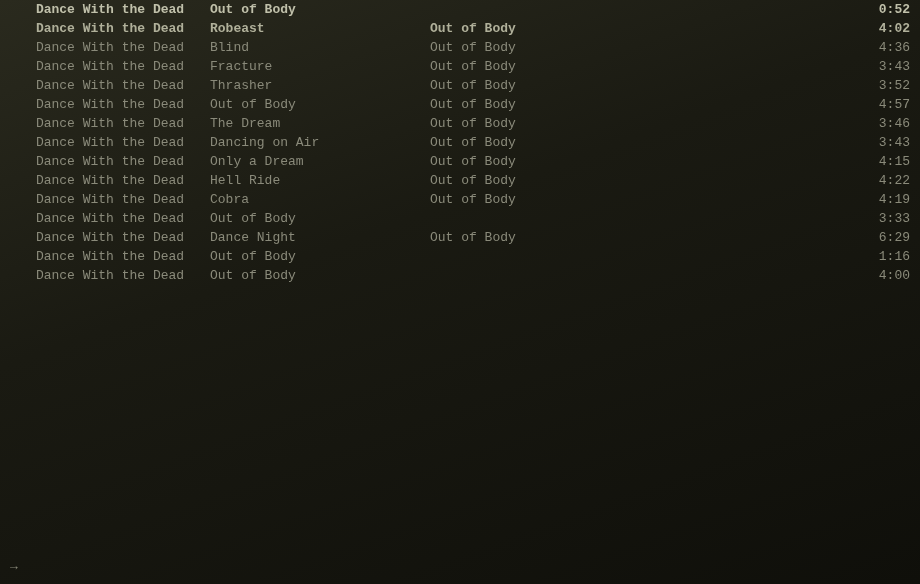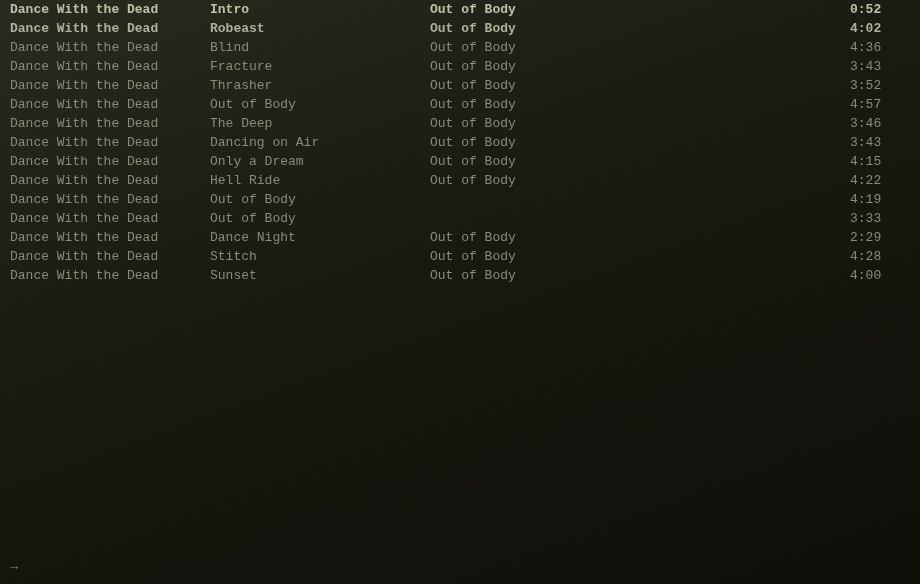--- a/index.html
+++ b/index.html
@@ -35,37 +35,39 @@
     .track-row:first-child {
       color: #b0b09a;
       font-weight: bold;
     }
 
     .col-artist {
       width: 200px;
       flex-shrink: 0;
       white-space: nowrap;
       overflow: hidden;
+      text-align: center;
     }
 
     .col-title {
       width: 220px;
       flex-shrink: 0;
       white-space: nowrap;
       overflow: hidden;
     }
 
     .col-album {
       flex: 1;
       white-space: nowrap;
       overflow: hidden;
     }
 
     .col-duration {
       width: 60px;
+      text-align: right;
       flex-shrink: 0;
     }
 
     .header-row .col-artist,
     .header-row .col-title,
     .header-row .col-album,
     .header-row .col-duration {
       color: #c0c0aa;
     }
 
@@ -77,21 +79,20 @@
       font-size: 13px;
     }
   </style>
 </head>
 <body>
 
 <div class="track-list">
 
   <div class="track-row header-row">
     <div class="col-artist">Dance With the Dead</div>
-    <div class="col-title">Intro</div>
     <div class="col-album">Out of Body</div>
     <div class="col-duration">0:52</div>
   </div>
 
   <div id="track-rows">
       <div class="track-row">
       <div class="col-artist">Dance With the Dead</div>
       <div class="col-title">Robeast</div>
       <div class="col-album">Out of Body</div>
       <div class="col-duration">4:02</div>
@@ -115,21 +116,21 @@
       <div class="col-duration">3:52</div>
     </div>
       <div class="track-row">
       <div class="col-artist">Dance With the Dead</div>
       <div class="col-title">Out of Body</div>
       <div class="col-album">Out of Body</div>
       <div class="col-duration">4:57</div>
     </div>
       <div class="track-row">
       <div class="col-artist">Dance With the Dead</div>
-      <div class="col-title">The Deep</div>
+      <div class="col-title">The Dream</div>
       <div class="col-album">Out of Body</div>
       <div class="col-duration">3:46</div>
     </div>
       <div class="track-row">
       <div class="col-artist">Dance With the Dead</div>
       <div class="col-title">Dancing on Air</div>
       <div class="col-album">Out of Body</div>
       <div class="col-duration">3:43</div>
     </div>
       <div class="track-row">
@@ -139,43 +140,42 @@
       <div class="col-duration">4:15</div>
     </div>
       <div class="track-row">
       <div class="col-artist">Dance With the Dead</div>
       <div class="col-title">Hell Ride</div>
       <div class="col-album">Out of Body</div>
       <div class="col-duration">4:22</div>
     </div>
       <div class="track-row">
       <div class="col-artist">Dance With the Dead</div>
+      <div class="col-title">Cobra</div>
       <div class="col-album">Out of Body</div>
       <div class="col-duration">4:19</div>
     </div>
       <div class="track-row">
       <div class="col-artist">Dance With the Dead</div>
       <div class="col-album">Out of Body</div>
       <div class="col-duration">3:33</div>
     </div>
       <div class="track-row">
       <div class="col-artist">Dance With the Dead</div>
       <div class="col-title">Dance Night</div>
       <div class="col-album">Out of Body</div>
-      <div class="col-duration">2:29</div>
+      <div class="col-duration">6:29</div>
     </div>
       <div class="track-row">
       <div class="col-artist">Dance With the Dead</div>
-      <div class="col-title">Stitch</div>
       <div class="col-album">Out of Body</div>
-      <div class="col-duration">4:28</div>
+      <div class="col-duration">1:16</div>
     </div>
       <div class="track-row">
       <div class="col-artist">Dance With the Dead</div>
-      <div class="col-title">Sunset</div>
       <div class="col-album">Out of Body</div>
       <div class="col-duration">4:00</div>
     </div>
     </div>
 
 </div>
 
 <div class="arrow-indicator">→</div>
 
 </body></html>

